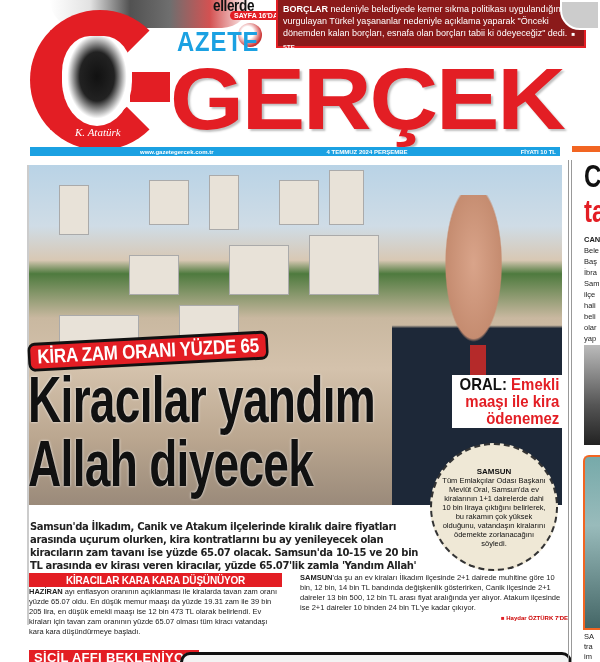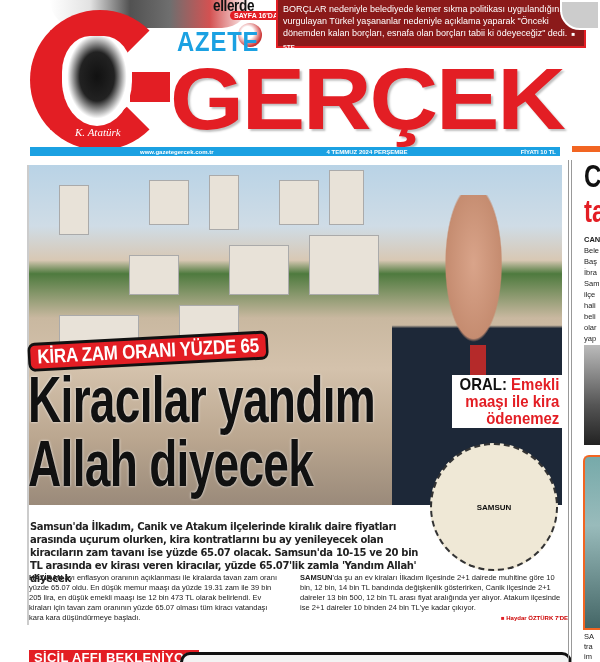--- a/index.html
+++ b/index.html
@@ -10,21 +10,21 @@
 .ellerde{left:213px;top:-4px;font:bold 17px "Liberation Sans",sans-serif;color:#111;letter-spacing:-.5px;transform:scaleX(.8);transform-origin:left}
 .sayfa{left:230px;top:11px;background:#e31e24;color:#fff;font:bold 7px "Liberation Sans",sans-serif;padding:1px 4px;border-radius:6px}
 .ball{left:238px;top:23px;width:24px;height:24px;border-radius:50%;background:radial-gradient(circle at 40% 40%,#fff 30%,#c33 70%,#999 100%)}
 .big-g{left:30px;top:10px;width:140px;height:140px;border-radius:50%;border:32px solid #e31e24;border-right-color:transparent}
 .big-g-bar{left:130px;top:72px;width:40px;height:30px;background:#e31e24}
 .portrait{left:62px;top:36px;width:70px;height:90px;background:radial-gradient(ellipse at 50% 45%,#111 0%,#222 35%,#fff 60%);border-radius:40% 40% 50% 50%}
 .sign{left:75px;top:126px;color:#fff;font:italic 11px "Liberation Serif",serif}
 .azete{left:177px;top:26px;font:bold 28px "Liberation Sans",sans-serif;color:#1ba1e2;letter-spacing:1px;transform:scaleX(.85);transform-origin:left}
 .logo-main{left:170px;top:55px;font:bold 88px "Liberation Sans",sans-serif;color:#e31e24;letter-spacing:-2px;line-height:88px;transform:scaleX(1.08);transform-origin:left;text-shadow:2px 2px 2px rgba(0,0,0,.25)}
 .topnews{left:276px;top:0;width:310px;height:48px;background:#8b1a1a;padding:3px 5px;color:#fff;font-size:9px;line-height:12px;border:2px solid #e31e24;border-top:none}
-.topnews b{font-weight:normal}
+.topnews b{font-weight:bold}
 .topnews .src{font-size:6px;font-weight:bold;margin-left:4px}
 .topnews-img{left:560px;top:0;width:40px;height:30px;background:#ccc;border-radius:0 0 0 20px;border:2px solid #fff}
 .urlbar{left:30px;top:147px;width:530px;height:9px;background:#1ba1e2;color:#fff;font:bold 6px "Liberation Sans",sans-serif;display:flex;justify-content:space-between;align-items:center;padding:0 4px 0 110px}
 .orange-tab{left:572px;top:146px;width:28px;height:6px;background:#f26522}
 
 .photo{left:29px;top:165px;width:533px;height:340px;background:linear-gradient(180deg,#b9d3e6 0%,#cfdce6 18%,#d8c8b4 28%,#4e7a3e 32%,#c9b8a0 45%,#d4c2ac 60%,#bba790 80%,#9a8a7a 100%)}
 .bldg{position:absolute;background:#e8e2d8;border:1px solid #aaa}
 .man{left:392px;top:195px;width:170px;height:310px;background:radial-gradient(ellipse at 48% 22%,#d9a48a 0%,#c58c70 22%,transparent 23%),linear-gradient(180deg,transparent 42%,#1d2838 43%,#1d2838 100%)}
 .tie{left:470px;top:345px;width:16px;height:50px;background:#b52a2a}
 .kicker{left:28px;top:343px;background:#e31e24;color:#fff;font:bold 20px "Liberation Sans",sans-serif;padding:0 8px;border:3px solid #111;border-radius:8px;transform:rotate(-3deg) scaleX(.85);transform-origin:left;letter-spacing:-.3px}
@@ -104,25 +104,27 @@
   <div>Kiracılar yandım</div>
   <div>Allah diyecek</div>
 </div>
 
 <div class="abs quote">
   <span class="who">ORAL:</span><span class="say"> Emekli maaşı ile kira ödenemez</span>
 </div>
 
 <div class="abs bubble">
   <div class="city">SAMSUN</div>
+  <div>Tüm Emlakçılar Odası Başkanı Mevlüt Oral, Samsun'da ev kiralarının 1+1 dairelerde dahi 10 bin liraya çıktığını belirlerek, bu rakamın çok yüksek olduğunu, vatandaşın kiralarını ödemekte zorlanacağını söyledi.</div>
 </div>
 
 <div class="abs spot">Samsun'da İlkadım, Canik ve Atakum ilçelerinde kiralık daire fiyatları arasında uçurum olurken, kira kontratlarını bu ay yenileyecek olan kiracıların zam tavanı ise yüzde 65.07 olacak. Samsun'da 10-15 ve 20 bin TL arasında ev kirası veren kiracılar, yüzde 65.07'lik zamla 'Yandım Allah' diyecek</div>
 
 <div class="abs col1">
+  <div class="sub-head">KİRACILAR KARA KARA DÜŞÜNÜYOR</div>
   <div class="col-body">
     <b>HAZİRAN</b><span> ayı enflasyon oranının açıklanması ile kiralarda tavan zam oranı yüzde 65.07 oldu. En düşük memur maaşı da yüzde 19.31 zam ile 39 bin 205 lira, en düşük emekli maaşı ise 12 bin 473 TL olarak belirlendi. Ev kiraları için tavan zam oranının yüzde 65.07 olması tüm kiracı vatandaşı kara kara düşündürmeye başladı.</span>
   </div>
 </div>
 
 <div class="abs col2">
   <div class="col-body">
     <b>SAMSUN</b><span>'da şu an ev kiraları İlkadım ilçesinde 2+1 dairede muhitine göre 10 bin, 12 bin, 14 bin TL bandında değişkenlik gösterirken, Canik ilçesinde 2+1 daireler 13 bin 500, 12 bin TL arası fiyat aralığında yer alıyor. Atakum ilçesinde ise 2+1 daireler 10 binden 24 bin TL'ye kadar çıkıyor.</span>
     <div class="byline">Haydar ÖZTÜRK 7'DE</div>
   </div>

